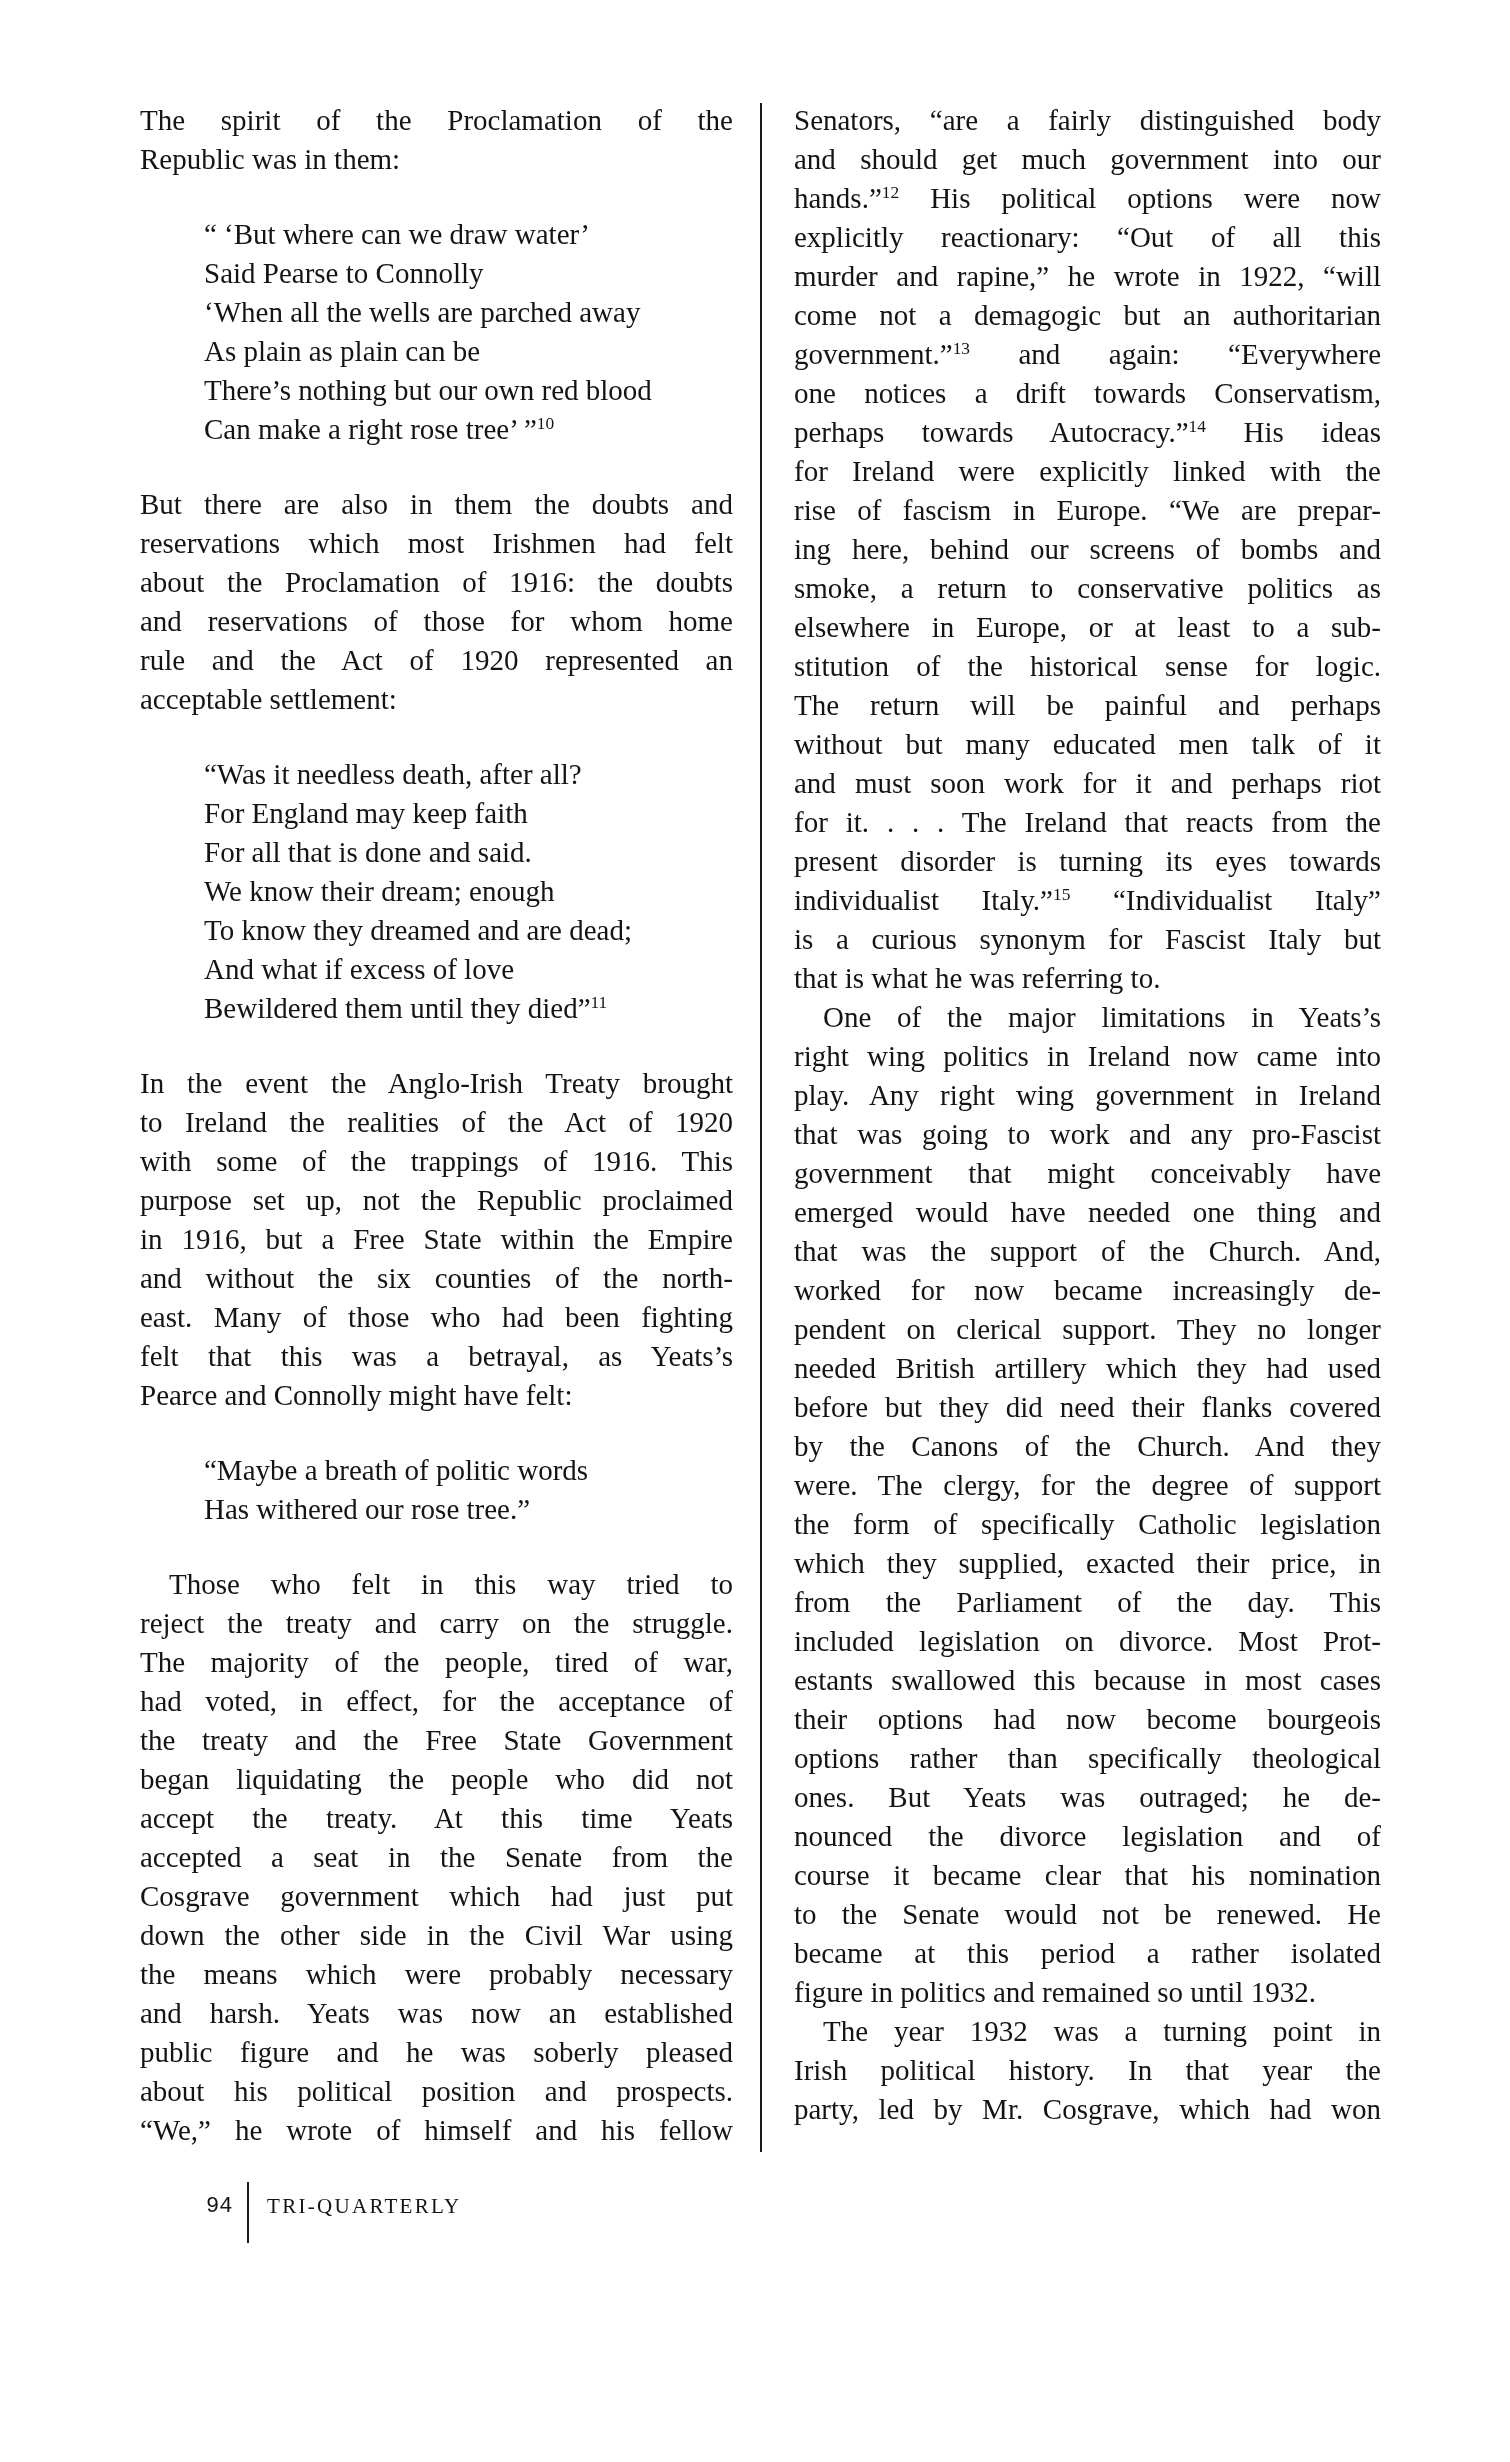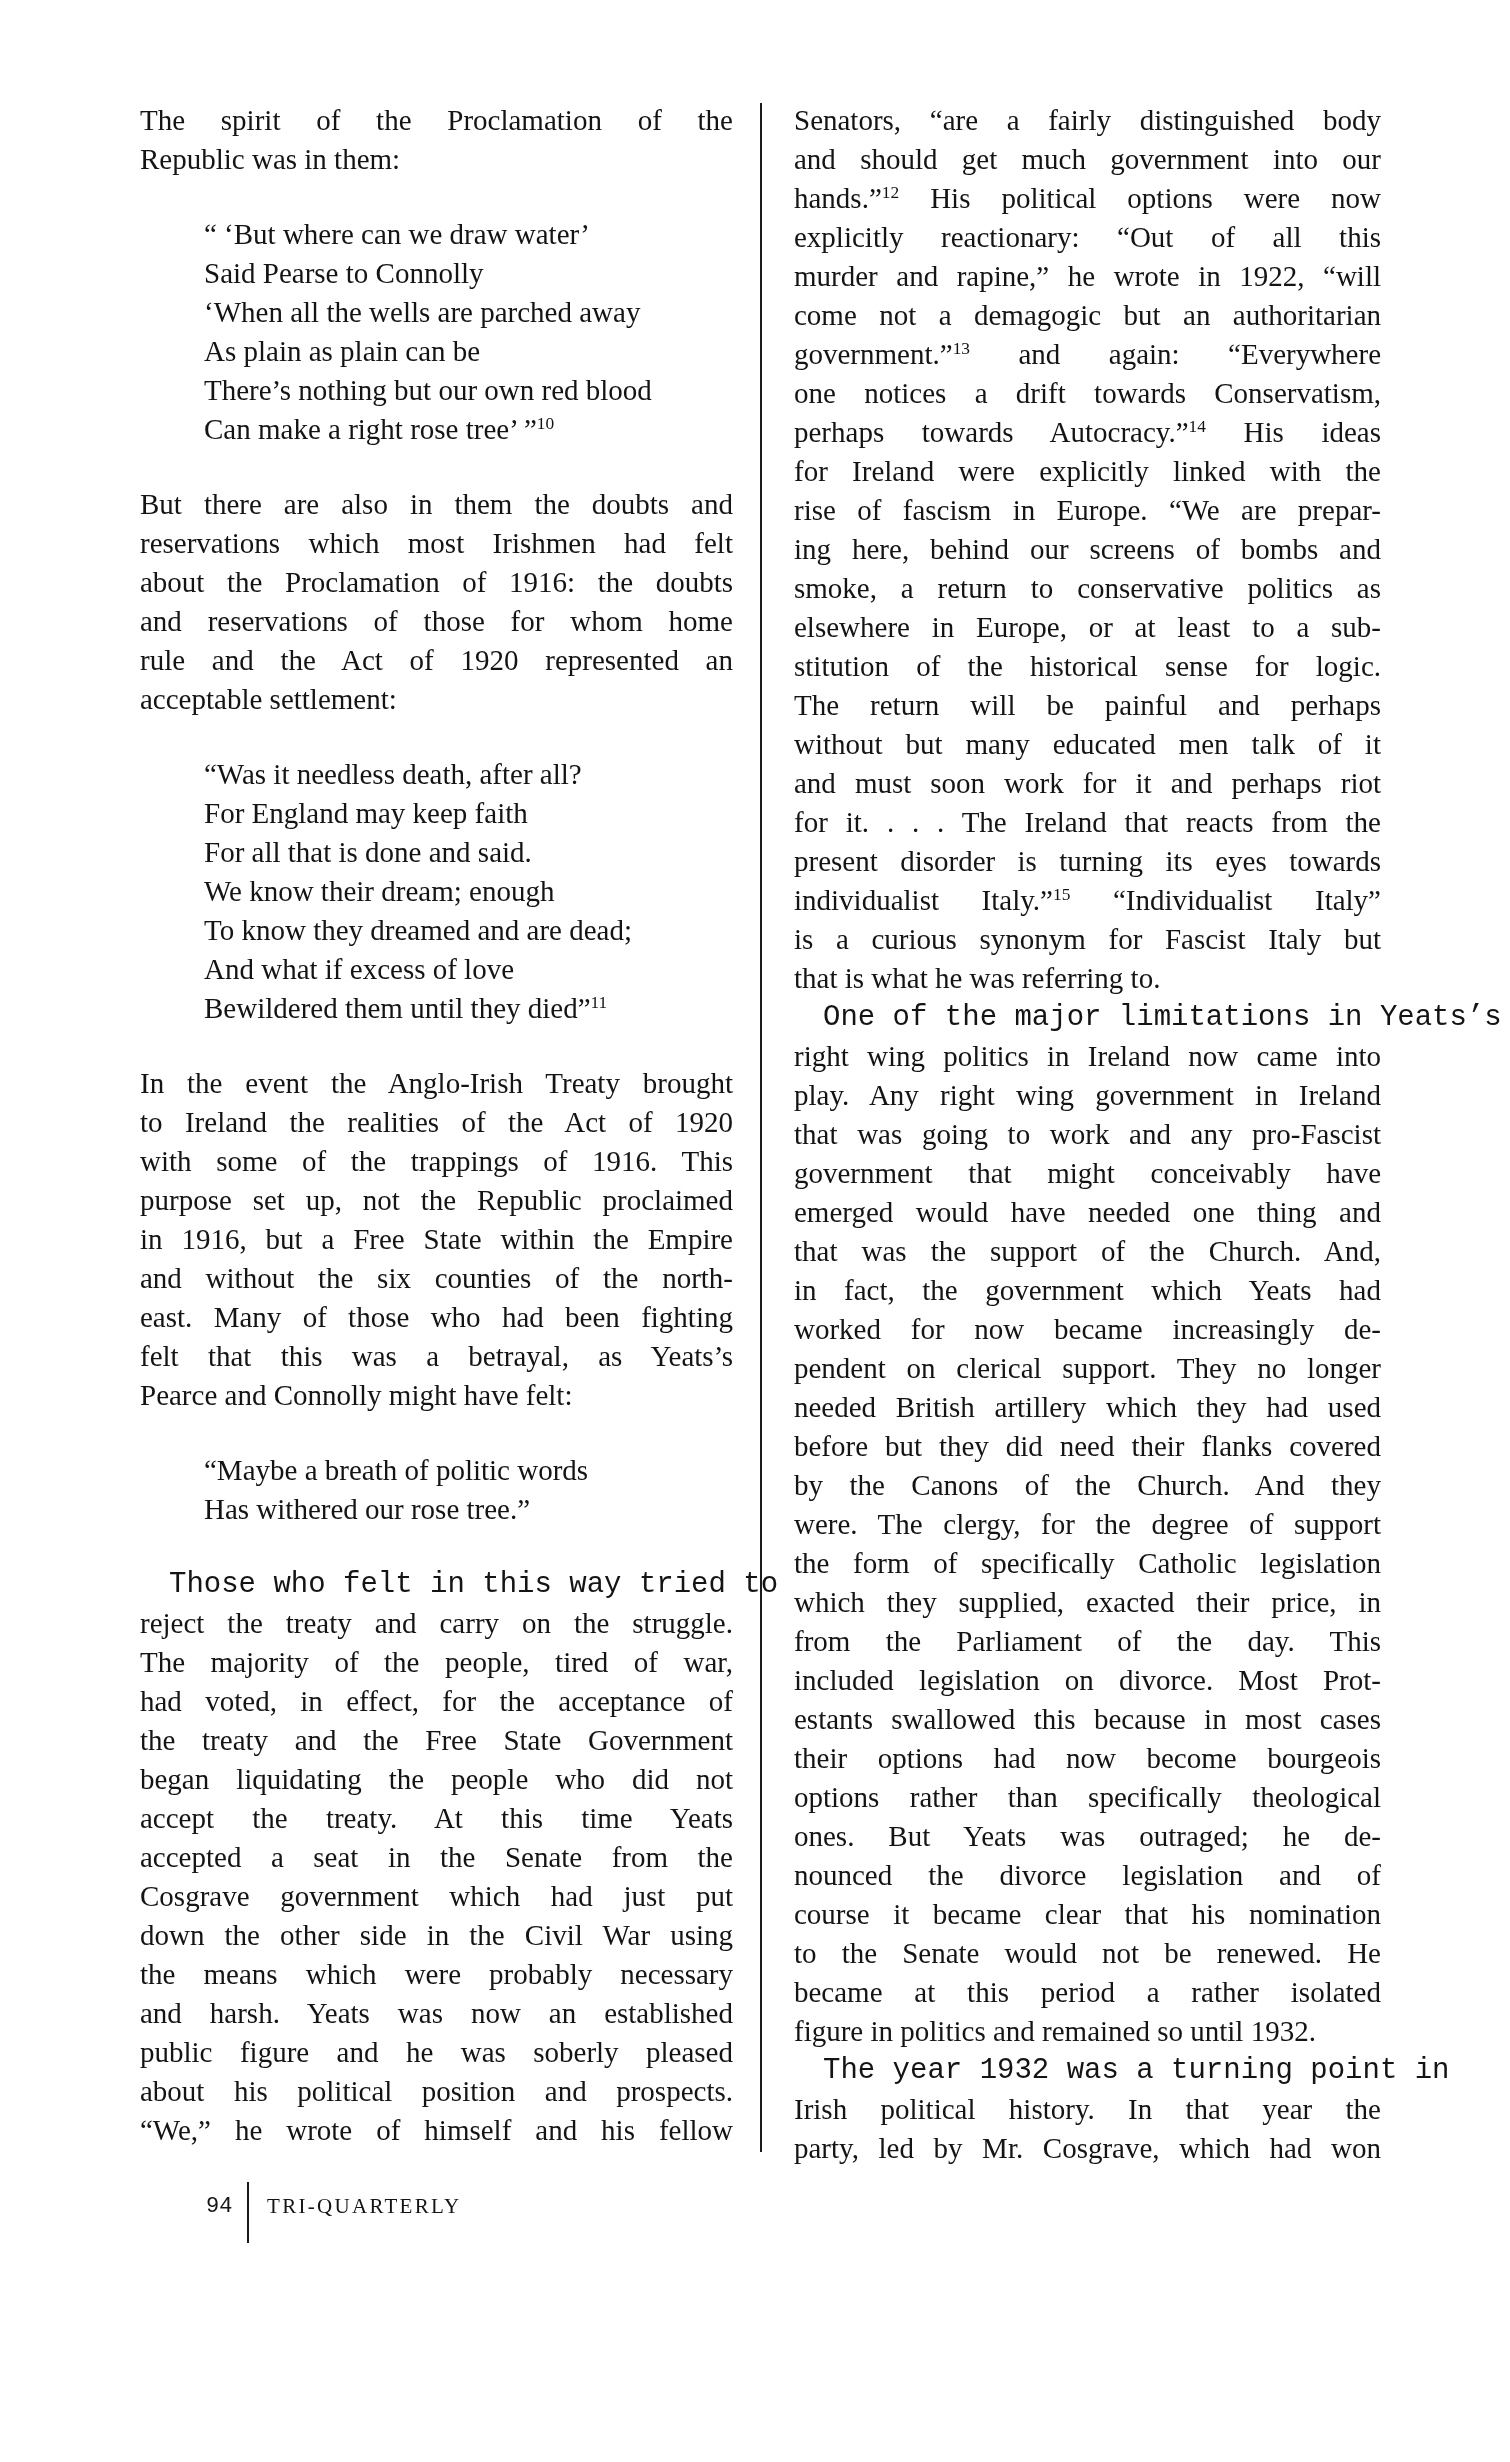--- a/index.html
+++ b/index.html
@@ -13,21 +13,21 @@
       position: absolute; top: 101px;
       font-size: 29px; line-height: 39px;
     }
     .col-left  { left: 140px;  width: 593px; }
     .col-right { left: 794px; width: 587px; }
     .line {
       display: block; height: 39px; white-space: nowrap;
       text-align: justify; text-align-last: justify;
     }
     .line.last { text-align-last: left; }
-    .line.indent { padding-left: 29px; font-family: Liberation Mono, monospace; }
+    .line.indent { padding-left: 29px; }
     .poem { display: block; padding-left: 64px; margin: 36px 0 36px 0; }
     .poem .line { text-align: right; text-align-last: left; }
     sup, .sup { font-size: 0.6em; vertical-align: 0.55em; line-height: 0; }
     .divider-col {
       position: absolute; left: 760px; top: 103px; width: 2.3px; height: 2049px;
       background: #1a1a1a;
     }
     .footer { position: absolute; top: 2182px; left: 0; width: 700px; height: 62px; }
     .folio {
       position: absolute; left: 206px; top: 12.4px;
@@ -142,21 +142,20 @@
       <span class="line"><span>individualist Italy.”</span><span class="sup">15</span><span style="white-space: pre;"> “Individualist Italy”</span></span>
       <span class="line"><span>is a curious synonym for Fascist Italy but</span></span>
       <span class="line last"><span>that is what he was referring to.</span></span>
       <span class="line indent"><span>One of the major limitations in Yeats’s</span></span>
       <span class="line"><span>right wing politics in Ireland now came into</span></span>
       <span class="line"><span>play. Any right wing government in Ireland</span></span>
       <span class="line"><span>that was going to work and any pro-Fascist</span></span>
       <span class="line"><span>government that might conceivably have</span></span>
       <span class="line"><span>emerged would have needed one thing and</span></span>
       <span class="line"><span>that was the support of the Church. And,</span></span>
-      <span class="line"><span>in fact, the government which Yeats had</span></span>
       <span class="line"><span>worked for now became increasingly de-</span></span>
       <span class="line"><span>pendent on clerical support. They no longer</span></span>
       <span class="line"><span>needed British artillery which they had used</span></span>
       <span class="line"><span>before but they did need their flanks covered</span></span>
       <span class="line"><span>by the Canons of the Church. And they</span></span>
       <span class="line"><span>were. The clergy, for the degree of support</span></span>
       <span class="line"><span>the form of specifically Catholic legislation</span></span>
       <span class="line"><span>which they supplied, exacted their price, in</span></span>
       <span class="line"><span>from the Parliament of the day. This</span></span>
       <span class="line"><span>included legislation on divorce. Most Prot-</span></span>

